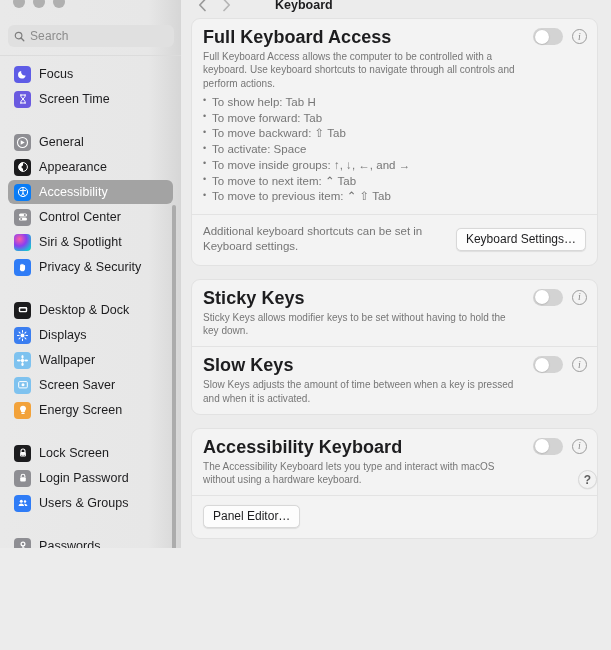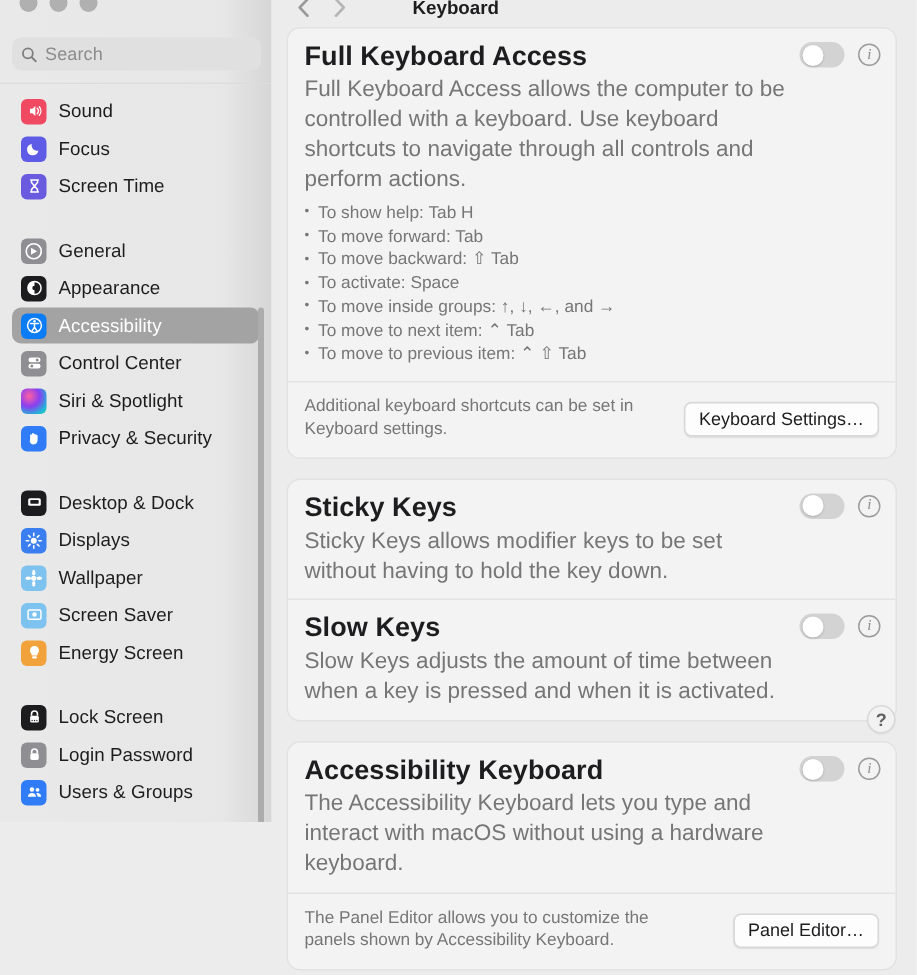--- a/index.html
+++ b/index.html
@@ -190,21 +190,21 @@
 
   .row-title {
     font-size: 18px;
     font-weight: bold;
     color: #1d1d1f;
     margin-bottom: 2px;
     padding-right: 70px;
     letter-spacing: 0.05px;
   }
   .row-desc {
-    font-size: 15px;
+    font-size: 10px;
     color: #767676;
     line-height: 1.33;
     padding-right: 62px;
     letter-spacing: 0.02px;
   }
 
   .shortcut-list {
     list-style: none;
     margin-top: 5px;
   }
@@ -336,29 +336,20 @@
           </svg>
         </span>
         <span class="search-text">Search</span>
       </div>
     </div>
 
     <div class="sidebar-scroll">
       <div class="side-divider"></div>
       <div id="sidebar-groups">
           <div class="side-group">
-            <div class="side-item">
-              <div class="app-icon" style="background: rgb(240, 74, 98);">
-                <svg width="12" height="12" viewBox="0 0 12 12">
-                  <path d="M3 4.5h1.6L6.6 2.6v6.8L4.6 7.5H3z" fill="#ffffff"></path>
-                  <path d="M7.8 4.2a2.6 2.6 0 010 3.6M9.2 3.2a4.3 4.3 0 010 5.6" stroke="#ffffff" stroke-width="0.9" fill="none" stroke-linecap="round"></path>
-                </svg>
-              </div>
-              <span class="side-label">Sound</span>
-            </div>
             <div class="side-item">
               <div class="app-icon" style="background: rgb(94, 92, 230);">
                 <svg width="12" height="12" viewBox="0 0 12 12">
                   <path d="M8.6 7.4A3.6 3.6 0 014.2 3a3.8 3.8 0 104.4 4.4z" fill="#ffffff"></path>
                 </svg>
               </div>
               <span class="side-label">Focus</span>
             </div>
             <div class="side-item">
               <div class="app-icon" style="background: rgb(106, 90, 224);">
@@ -625,21 +616,20 @@
               <div class="row-title">Accessibility Keyboard</div>
               <div class="row-desc">The Accessibility Keyboard lets you type and interact with macOS without using a hardware keyboard.</div>
               <div class="row-controls">
                 <div class="toggle">
                   <div class="knob"></div>
                 </div>
                 <div class="info-btn">i</div>
               </div>
             </div>
             <div class="action-row">
-              <div class="action-text">The Panel Editor allows you to customize the panels shown by Accessibility Keyboard.</div>
               <button class="push-btn">Panel Editor…</button>
             </div>
           </div>
         </div>
     </div>
 
     <div class="help-btn">?</div>
   </div>
 </div>
 

